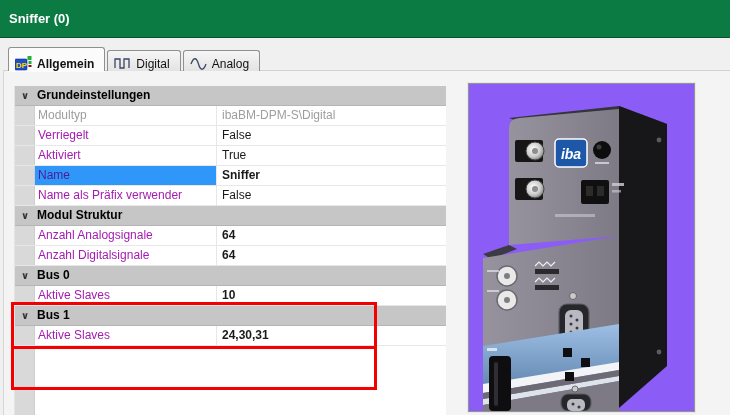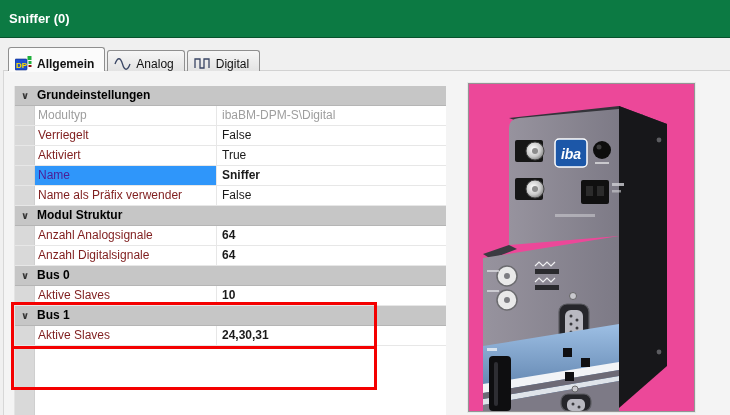--- a/index.html
+++ b/index.html
@@ -51,38 +51,38 @@
     background:#c6c6c6; font-weight:bold; color:#000;
     border-bottom:1px solid #b5b5b5;
   }
   .grow.section .chev {
     width:20px; text-align:center; font-size:10px; color:#333; line-height:20px;
   }
   .grow.section .seclabel { padding-left:2px; }
   .grow.prop { background:#fff; border-bottom:1px solid #e7e7e7; }
   .grow.prop .gut { width:20px; background:#d9d9d9; border-right:1px solid #cfcfcf; }
   .grow.prop .lbl {
-    width:182px; padding-left:3px; color:#7f1d1d;
+    width:182px; padding-left:3px; color:#a21caf;
     white-space:nowrap; overflow:hidden; border-right:1px solid #e7e7e7;
   }
   .grow.prop .val {
     flex:1; padding-left:5px; color:#1a1a1a; white-space:nowrap; overflow:hidden;
   }
   .grow.prop.disabled .lbl, .grow.prop.disabled .val { color:#9e9e9e; }
   .grow.prop.boldval .val { font-weight:bold; }
   .grow.prop.selected .lbl { background:#2f96fa; color:#4c1d95; }
 
   .hlbox {
     position:absolute; border:3px solid #f40000; z-index:8; pointer-events:none;
   }
 
   
   .imgpanel {
     position:absolute; left:468px; top:83px; width:227px; height:329px;
-    background:#ec4899; border:1px solid #949494;
+    background:#8b5cf6; border:1px solid #949494;
     box-shadow:0 0 0 1px #e8e8e8;
   }
   .imgpanel svg { display:block; }
 </style>
 </head>
 <body>
 
 <div class="titlebar">
   <span>Sniffer (0)</span>
 </div>
@@ -98,32 +98,32 @@
         <rect x="12.5" y="0" width="4" height="4" fill="#1faf3c"></rect>
         <rect x="13.5" y="5" width="3" height="3" fill="#1faf3c"></rect>
         <rect x="13.5" y="9" width="3" height="2" fill="#8a1111"></rect>
       </svg>
     </span>
     <span>Allgemein</span>
   </div>
   <div class="tab">
     <span class="ticon">
       <svg width="17" height="15" viewBox="0 0 17 15">
+        <path d="M1 12 V3 H6 V12 H10 V3 H15 V12" fill="none" stroke="#3a4664" stroke-width="1.3"></path>
+      </svg>
+    </span>
+    <span>Digital</span>
+  </div>
+  <div class="tab">
+    <span class="ticon">
+      <svg width="17" height="15" viewBox="0 0 17 15">
         <path d="M1 8 C 3.5 1, 6.5 1, 8.5 8 S 13.5 15, 16 8" fill="none" stroke="#3a4664" stroke-width="1.3"></path>
       </svg>
     </span>
     <span>Analog</span>
-  </div>
-  <div class="tab">
-    <span class="ticon">
-      <svg width="17" height="15" viewBox="0 0 17 15">
-        <path d="M1 12 V3 H6 V12 H10 V3 H15 V12" fill="none" stroke="#3a4664" stroke-width="1.3"></path>
-      </svg>
-    </span>
-    <span>Digital</span>
   </div>
 </div>
 
 <div class="grid">
   <div class="gutterstrip"></div>
   <div id="grid-rows">
       <div class="grow section">
         <span class="chev">∨</span>
         <span class="seclabel">Grundeinstellungen</span>
       </div>

